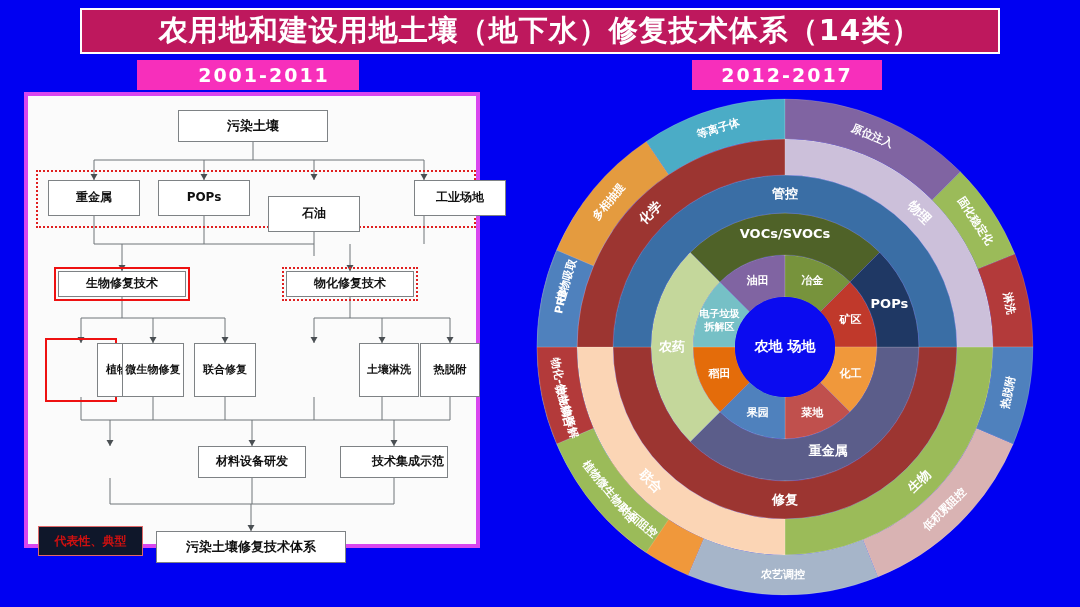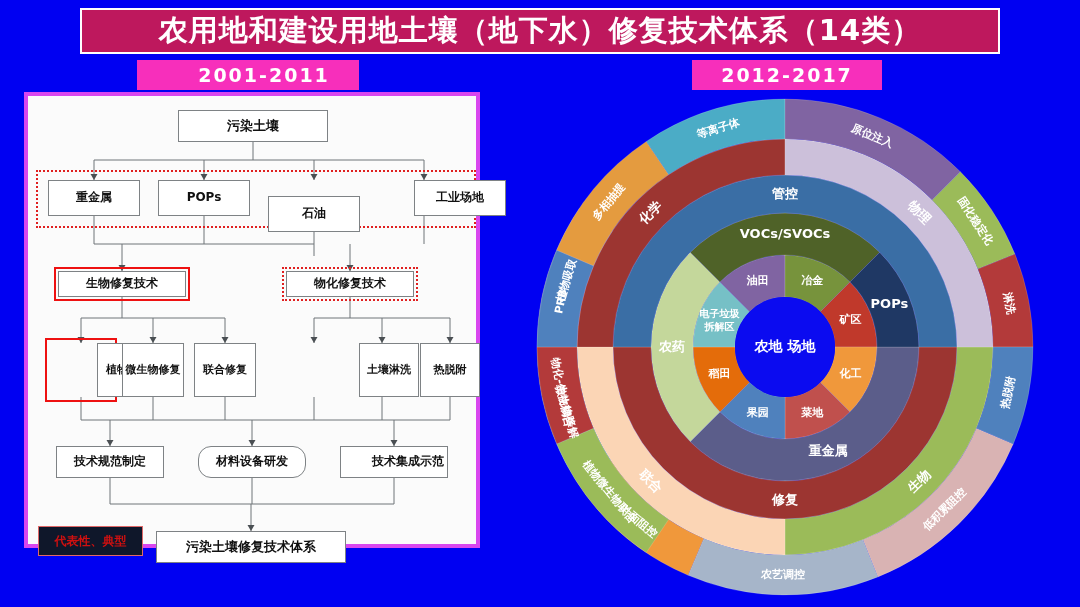--- a/index.html
+++ b/index.html
@@ -175,22 +175,21 @@
         <span>修复</span>
       </div>
 
     <div class="nodebox nb-sm" style="left:324px;top:247px;width:60px;height:54px;margin-left:7px;">
         <span>土壤</span>
         <br>
         <span>淋洗</span>
       </div>
     <div class="nodebox nb-sm" style="left:392px;top:247px;width:60px;height:54px;">热脱附</div>
 
-    <div class="nodebox nb-md" style="left:28px;top:350px;width:108px;height:32px;">技术规范制定</div>
-    <div class="nodebox nb-md" style="left:170px;top:350px;width:108px;height:32px;border-radius:13px;">材料设备研发</div>
+    <div class="nodebox nb-md" style="left:170px;top:350px;width:108px;height:32px;">材料设备研发</div>
     <div class="nodebox nb-md" style="left:312px;top:350px;width:108px;height:32px;padding-left:28px;">技术集成示范</div>
 
     <div class="nodebox nb-lg" style="left:128px;top:435px;width:190px;height:32px;">污染土壤修复技术体系</div>
 
     <div id="legend-box">代表性、典型</div>
   </div>
 
   <div id="sunburst-wrap">
     <svg id="sunburst" viewBox="0 0 590 515" width="590" height="515">
         <path d="M 295 347 A 92 92 0 0 0 360.05382386916233 320.0538238691624 L 330.3553390593274 290.3553390593274 A 50 50 0 0 1 295 305 Z" fill="#c0504d" stroke="rgba(255,255,255,0.25)" stroke-width="0.6"></path>

